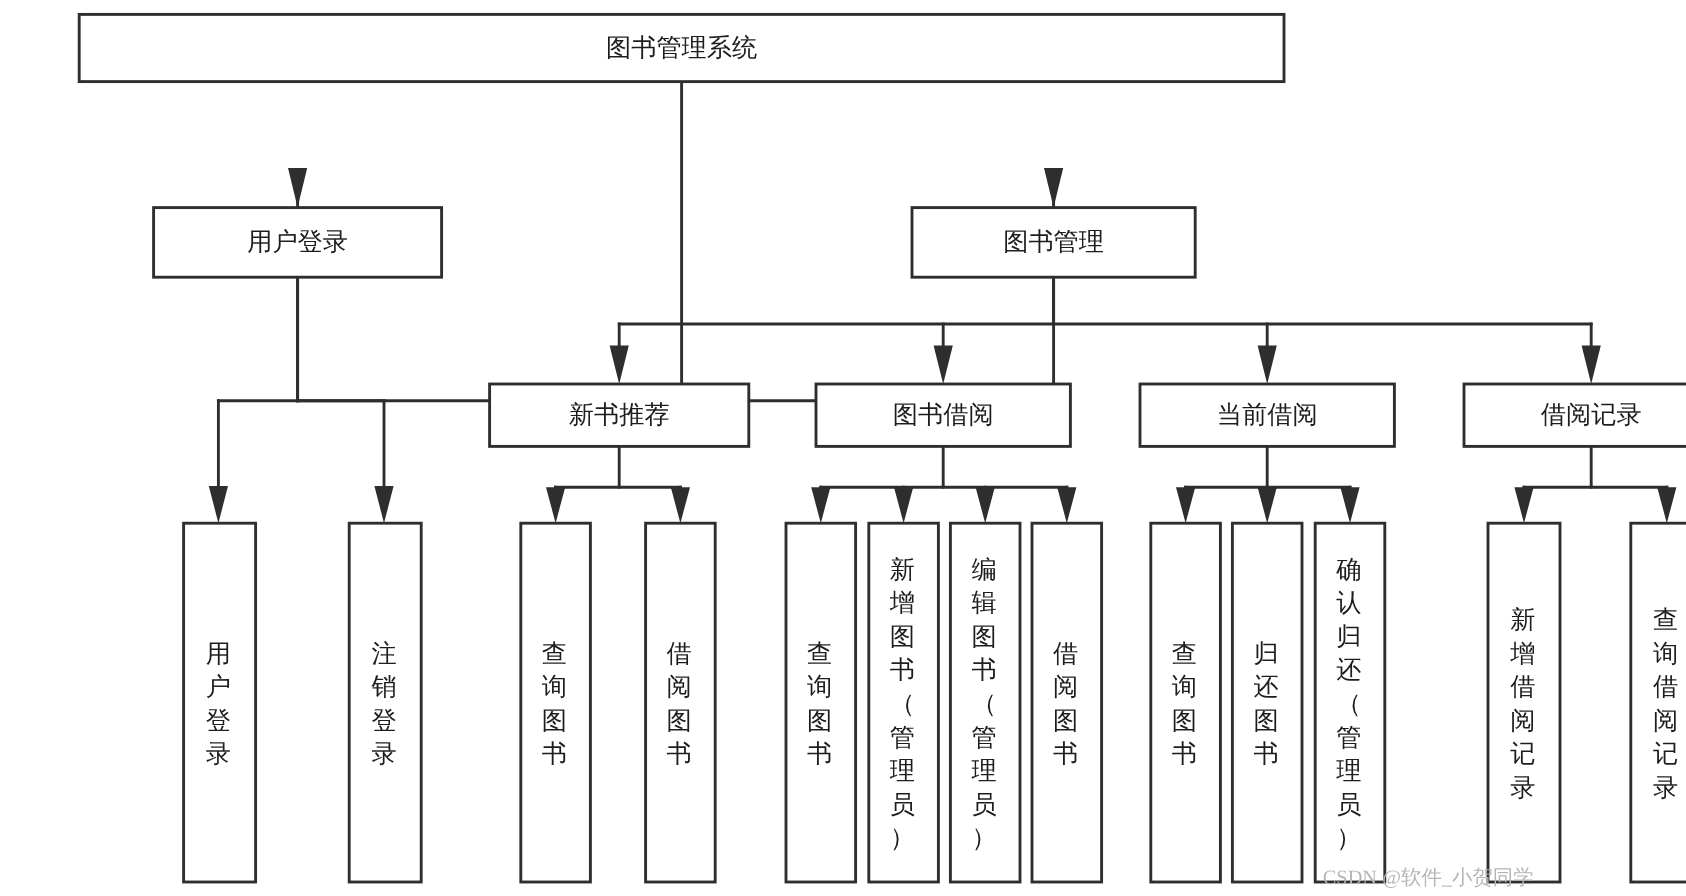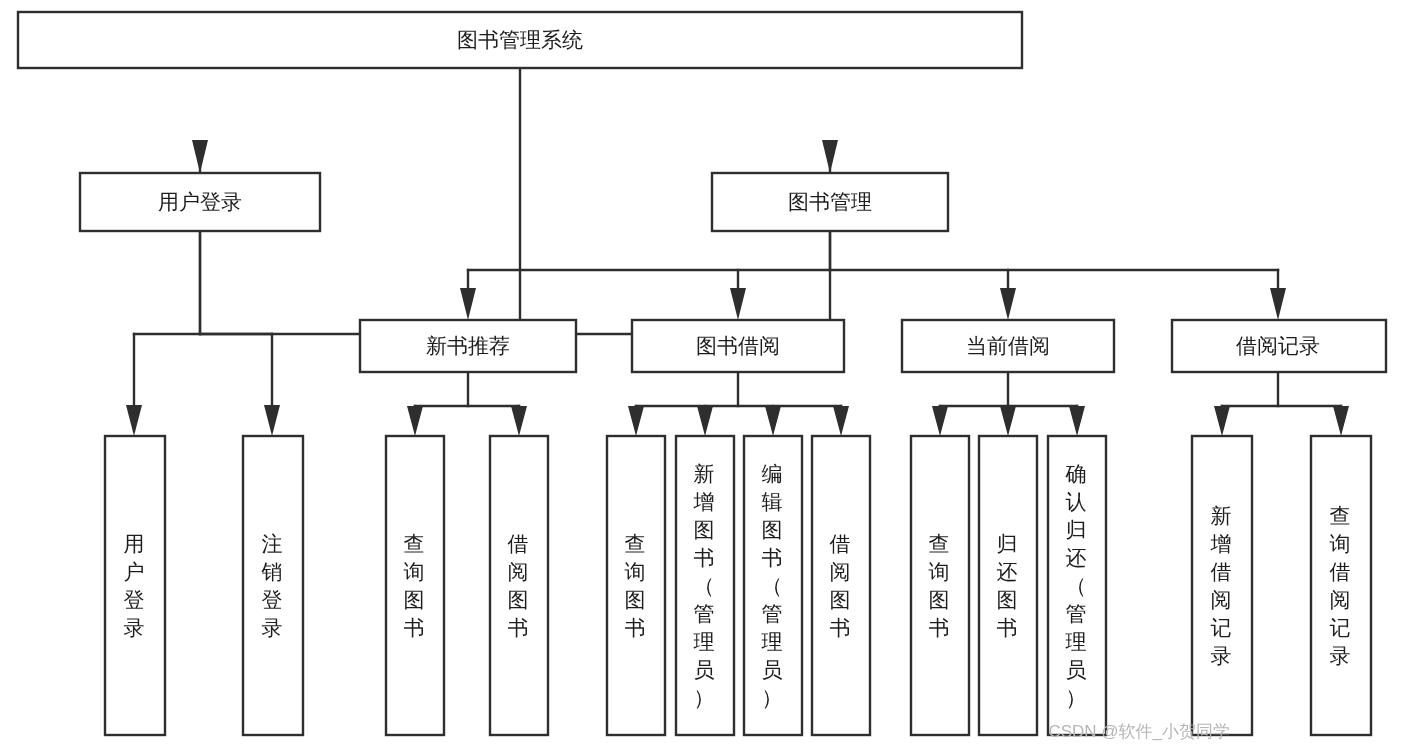--- a/index.html
+++ b/index.html
@@ -13,20 +13,21 @@
     height: 747px;
     position: relative;
     overflow: hidden;
     font-family: "DejaVu Sans", "Liberation Sans", sans-serif;
   }
   #diagram-root {
     position: absolute;
     left: 0; top: 0;
     width: 1238px;
     height: 747px;
+    padding-left: 48px;
   }
   svg.diagram {
     display: block;
     width: 1405px;
     height: 747px;
     background: #ffffff;
   }
   .node-box {
     fill: #ffffff;
     stroke: #2e2e2e;
@@ -55,21 +56,21 @@
     fill: #1d1d1d;
     text-anchor: middle;
     writing-mode: vertical-rl;
     glyph-orientation-vertical: 0;
     letter-spacing: 2px;
   }
   .watermark {
     position: absolute;
     right: 8px;
     bottom: 4px;
-    font-family: Liberation Sans, sans-serif;
+    font-family: Liberation Serif, serif;
     font-size: 17px;
     color: #b6b6b6;
     white-space: nowrap;
     user-select: none;
     pointer-events: none;
     margin-top: 16px;
   }
 </style>
 </head>
 <body>

